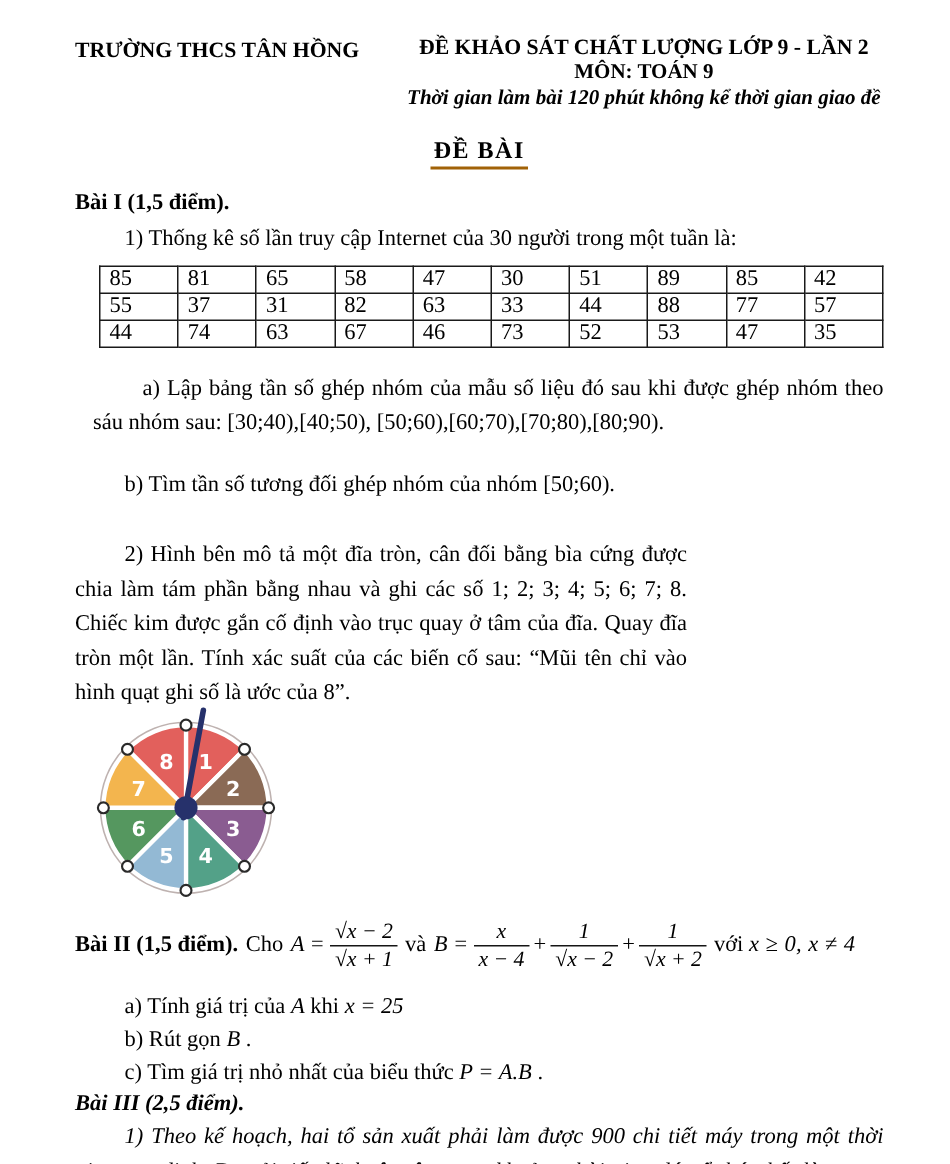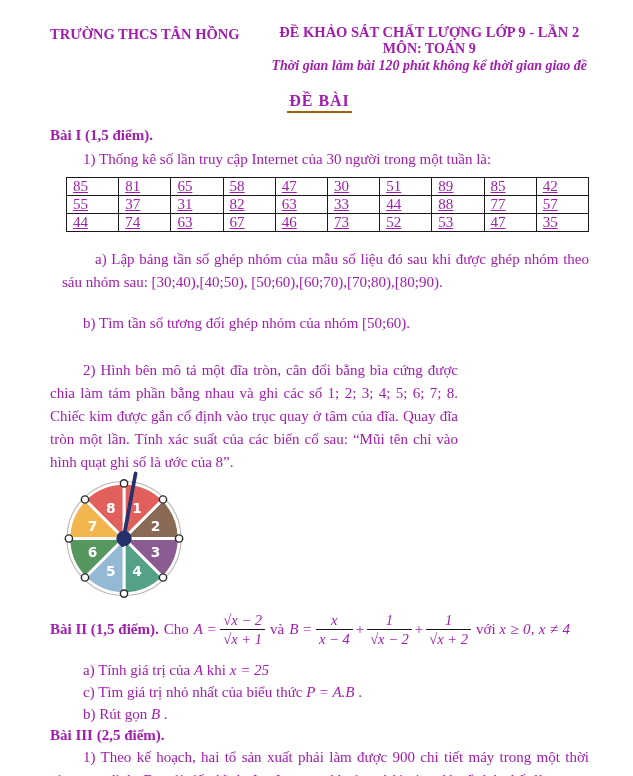--- a/index.html
+++ b/index.html
@@ -1,60 +1,60 @@
 <!DOCTYPE html>
 <html><head>
 <meta charset="utf-8">
 <style>
   * { margin:0; padding:0; box-sizing:border-box; }
   html,body { background:#ffffff; }
   .page {
     position:relative; width:633px; height:776px; background:#ffffff;
     font-family:"Liberation Serif","DejaVu Serif",serif;
-    color:#a21caf; overflow:hidden;
+    color:#000000; overflow:hidden;
   }
   .content { padding:24px 44px 0 50px; }
   
   .hdr { display:flex; align-items:flex-start; }
   .school { font-weight:bold; font-size:14.5px; white-space:nowrap; padding-top:2px; }
   .exam-block { flex:1; text-align:center; margin-left:30px; }
   .exam-title { font-weight:bold; font-size:14.5px; }
   .subject { font-weight:bold; font-size:14px; }
   .duration { font-weight:bold; font-style:italic; font-size:14px; margin-top:1px; }
   
   .de-bai-wrap { text-align:center; margin-top:18px; }
   .de-bai { display:inline-block; font-weight:bold; font-size:16px;
             border-bottom:2px solid #a16207; padding:0 2px 1px 2px; letter-spacing:1px; }
   .para { font-size:15px; line-height:23px; text-align:justify; }
   .indent { text-indent:33px; }
   .m-label { font-size:15px; font-weight:bold; }
   i.mv { font-family:"Liberation Serif",serif; }
   
-  table.data { border-collapse:collapse; margin:6px 0 0 16px;text-decoration:underline; }
+  table.data { border-collapse:collapse; margin:6px 0 0 16px; }
   table.data td {
     border:1px solid #1a1a1a; width:52.2px; height:18px;
     font-size:15px; padding:0 0 0 6px; vertical-align:middle;
   }
   
   .q2row { display:flex; margin-top:24px;flex-direction:column; }
   .q2text { width:408px; }
   .wheelbox { width:131px; margin-left:10px; margin-top:-6px; flex:none; }
   
   .formula-row { display:flex; align-items:center; margin-top:10px; font-size:15px; white-space:nowrap; }
   .formula-row > * { margin-right:5px; }
   .frac { display:inline-flex; flex-direction:column; text-align:center;
           vertical-align:middle; font-size:14.5px; line-height:1.12; }
   .frac .num { border-bottom:1px solid #151515; padding:0 3px 1px 3px; }
   .frac .den { padding:1px 3px 0 3px; }
   .mrow { display:inline-flex; align-items:center; font-style:italic; }
   .mrow .op { font-style:normal; padding:0 3px; }
   .cond { font-size:15px; }
   .cond i { letter-spacing:0.3px; }
   .sub-line { font-size:15px; line-height:22px; padding-left:33px; }
-  .mt2{margin-top:2px;} .mt4{margin-top:4px;}
+  .mt2{margin-top:2px;font-style:italic;} .mt4{margin-top:4px;}
   .mt12{margin-top:12px;} .mt14{margin-top:14px;} .mt16{margin-top:16px;} .mt18{margin-top:18px;}
   .instruction { font-style:italic; font-size:15px; line-height:22px; }
 </style>
 </head>
 <body>
 
 <div class="page">
   <div class="content">
 
     <div class="hdr">
@@ -182,20 +182,20 @@
             <i class="den">√x − 2</i>
           </span><span class="op">+</span><span class="frac">
             <i class="num">1</i>
             <i class="den">√x + 2</i>
           </span>
       </span>
       <span class="cond"><span>với</span> <i>x ≥ 0,  x ≠ 4</i></span>
     </div>
 
     <div class="sub-line mt12"><span>a) Tính giá trị của </span><i class="mv">A</i><span> khi </span><i class="mv">x = 25</i></div>
+    <div class="sub-line"><span>b) Rút gọn </span><i class="mv">B</i><span> .</span></div>
     <div class="sub-line"><span>c) Tìm giá trị nhỏ nhất của biểu thức </span><i class="mv">P = A.B</i><span> .</span></div>
-    <div class="sub-line"><span>b) Rút gọn </span><i class="mv">B</i><span> .</span></div>
 
     <div class="m-label mt2">Bài III (2,5 điểm).</div>
     <div class="para indent mt2">1) Theo kế hoạch, hai tổ sản xuất phải làm được 900 chi tiết máy trong một thời gian quy định. Do cải tiến kĩ thuật nên trong khoảng thời gian đó, tổ thứ nhất làm vượt mức 20% và tổ thứ hai làm vượt mức 15% so với kế hoạch. Kết quả, cả hai tổ sản xuất được 1050 chi tiết máy. Hỏi theo kế hoạch, mỗi tổ sản xuất phải làm bao nhiêu chi tiết máy?</div>
 
   </div>
 </div>
 
 </body></html>

